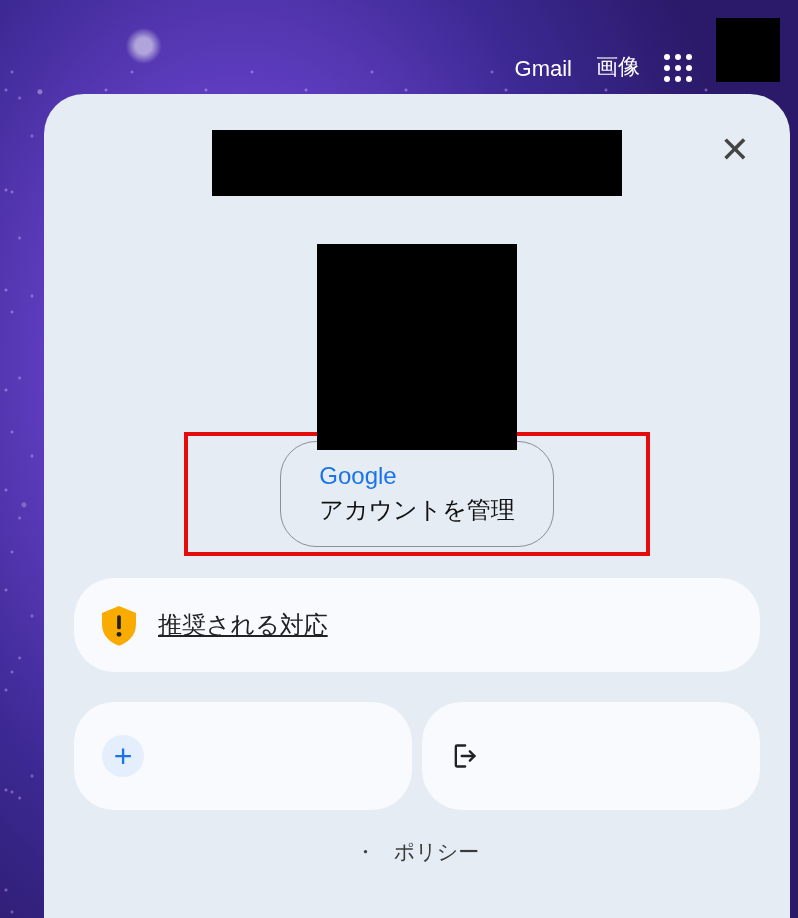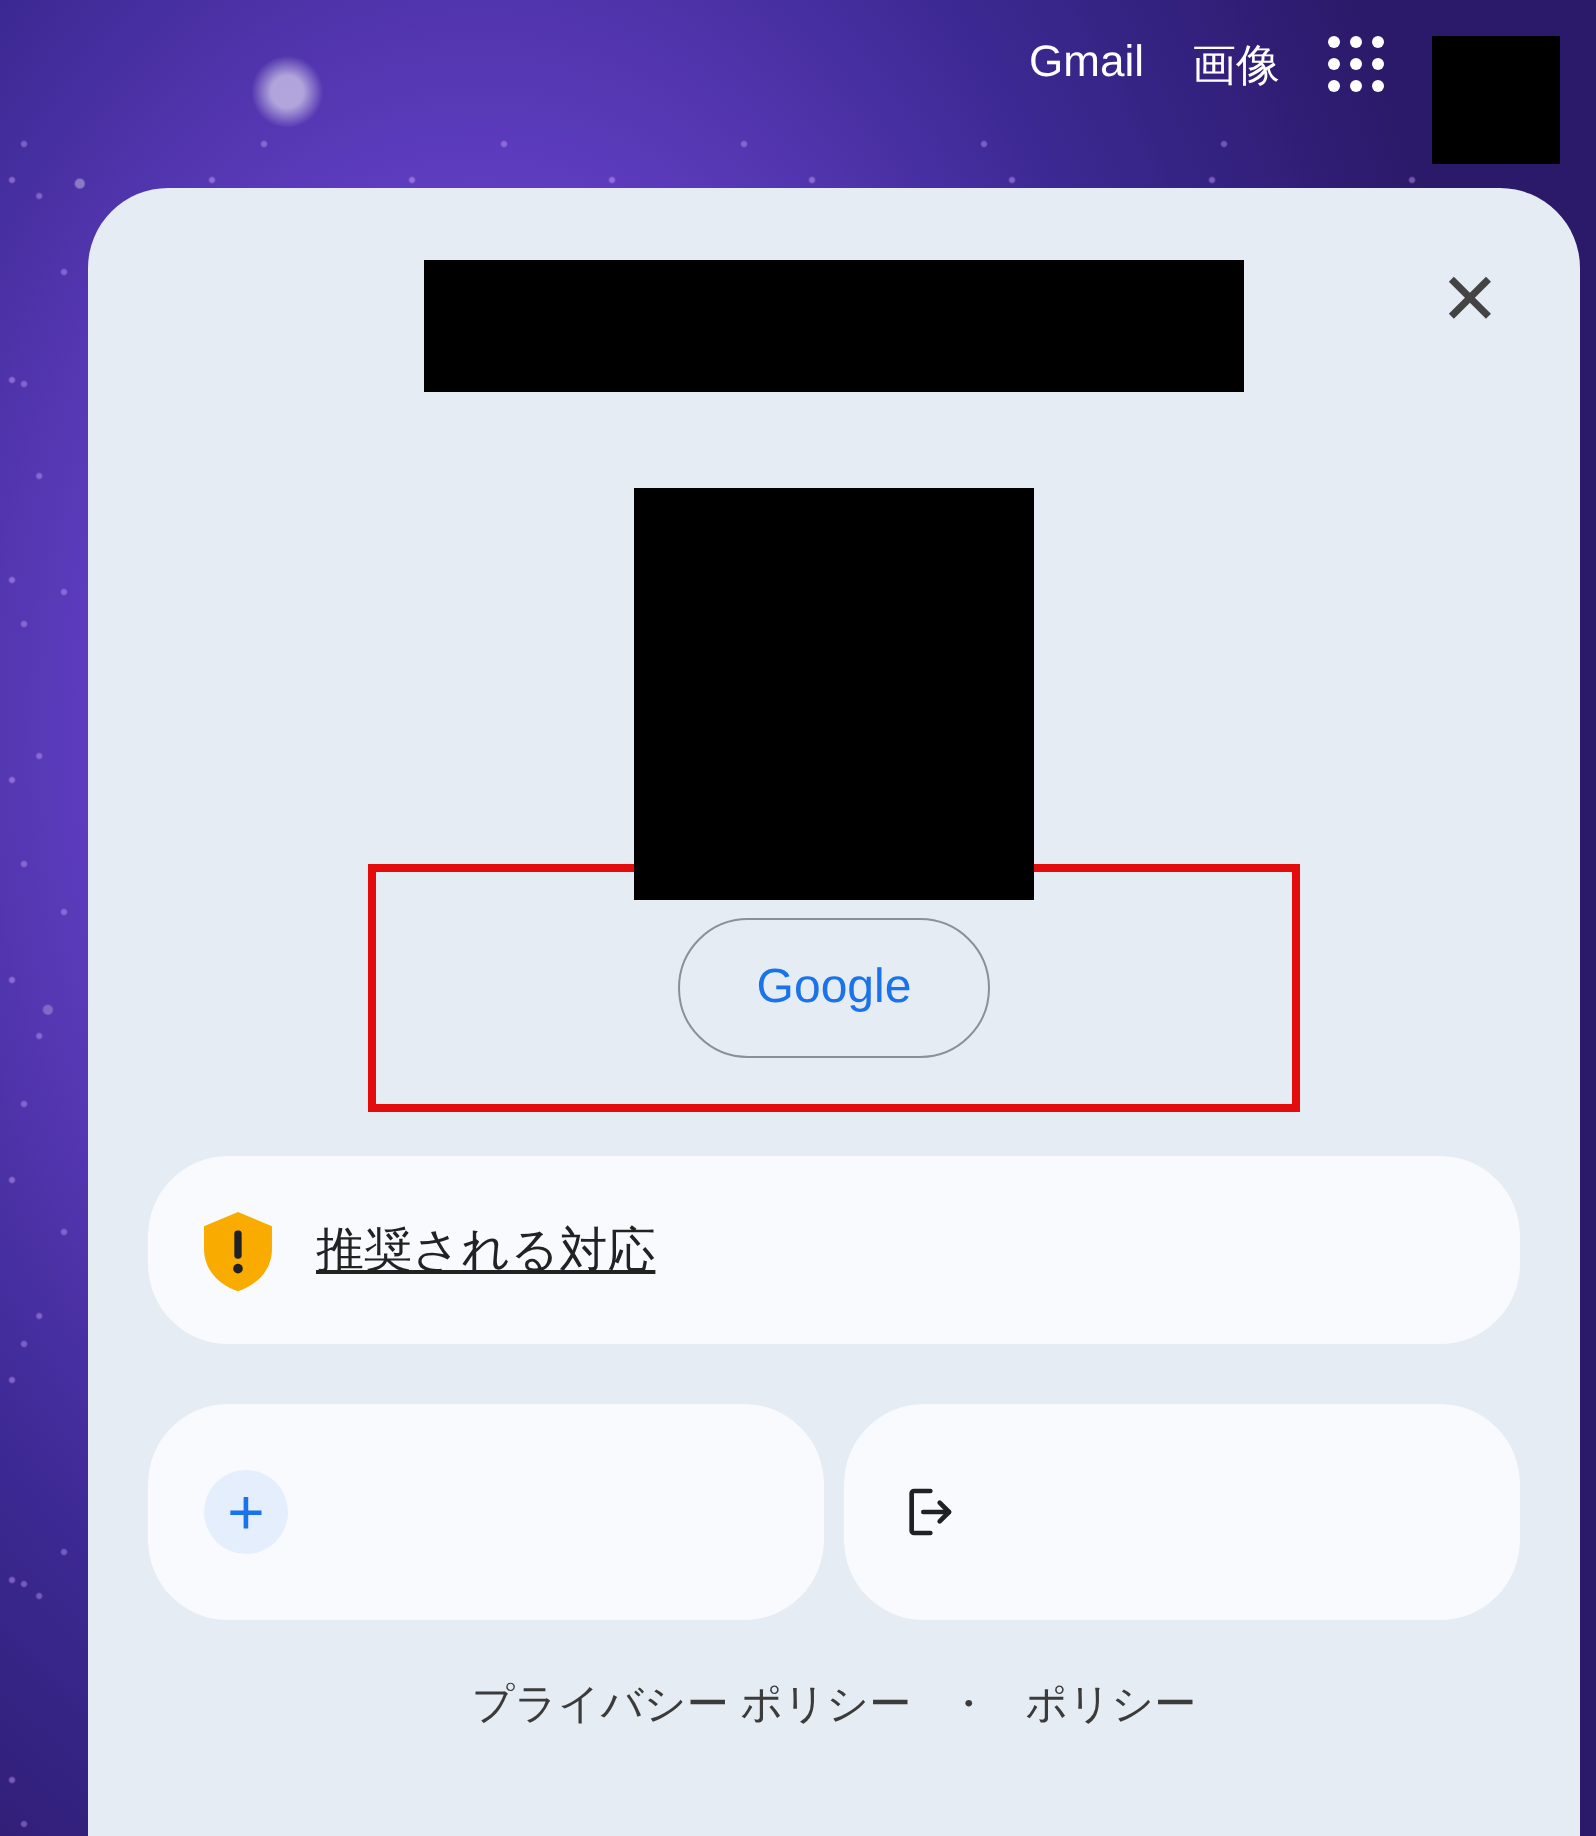--- a/index.html
+++ b/index.html
@@ -38,21 +38,21 @@
     background-size: 120px 120px, 140px 140px, 100px 100px, 160px 160px;
     opacity:0.8;
     mix-blend-mode: screen;
   }
 
   .topbar {
     position: absolute;
     top: 18px;
     right: 18px;
     display: flex;
-    align-items: flex-start;
+    align-items: flex-end;
     gap: 24px;
     color: #fff;
   }
   .top-link {
     font-size: 22px;
     color: #fff;
     cursor: pointer;
   }
   .apps-icon {
     width: 28px; height: 28px;
@@ -208,20 +208,21 @@
 <div class="panel">
   <div class="close-btn">✕</div>
 
   <div class="email-block"></div>
 
   <div class="avatar-large"></div>
 
   <div class="red-box">
     <button class="manage-btn">
       <span class="g">Google</span>
+      <span> アカウントを管理</span>
     </button>
   </div>
 
   <div class="card rec-card">
     <span class="shield">
       <svg viewBox="0 0 24 28">
         <path d="M12 0 L24 5 V13 C24 21 18 26 12 28 C6 26 0 21 0 13 V5 Z" fill="#f9ab00"></path>
         <rect x="10.7" y="6.5" width="2.6" height="10" rx="1.2" fill="#202124"></rect>
         <circle cx="12" cy="20" r="1.7" fill="#202124"></circle>
       </svg>
@@ -238,17 +239,16 @@
         <svg viewBox="0 0 24 24" width="28" height="28">
           <path d="M13 3 H6 a1 1 0 0 0 -1 1 v16 a1 1 0 0 0 1 1 h7" fill="none" stroke="#202124" stroke-width="2" stroke-linecap="round"></path>
           <path d="M10 12 H21" fill="none" stroke="#202124" stroke-width="2" stroke-linecap="round"></path>
           <path d="M17 8 L21 12 L17 16" fill="none" stroke="#202124" stroke-width="2" stroke-linecap="round" stroke-linejoin="round"></path>
         </svg>
       </span>
     </div>
   </div>
 
   <div class="footer">
-    <a>プライバシー ポリシー</a>
     <span class="dot">・</span>
     <a>ポリシー</a>
   </div>
 </div>
 
 </body></html>

